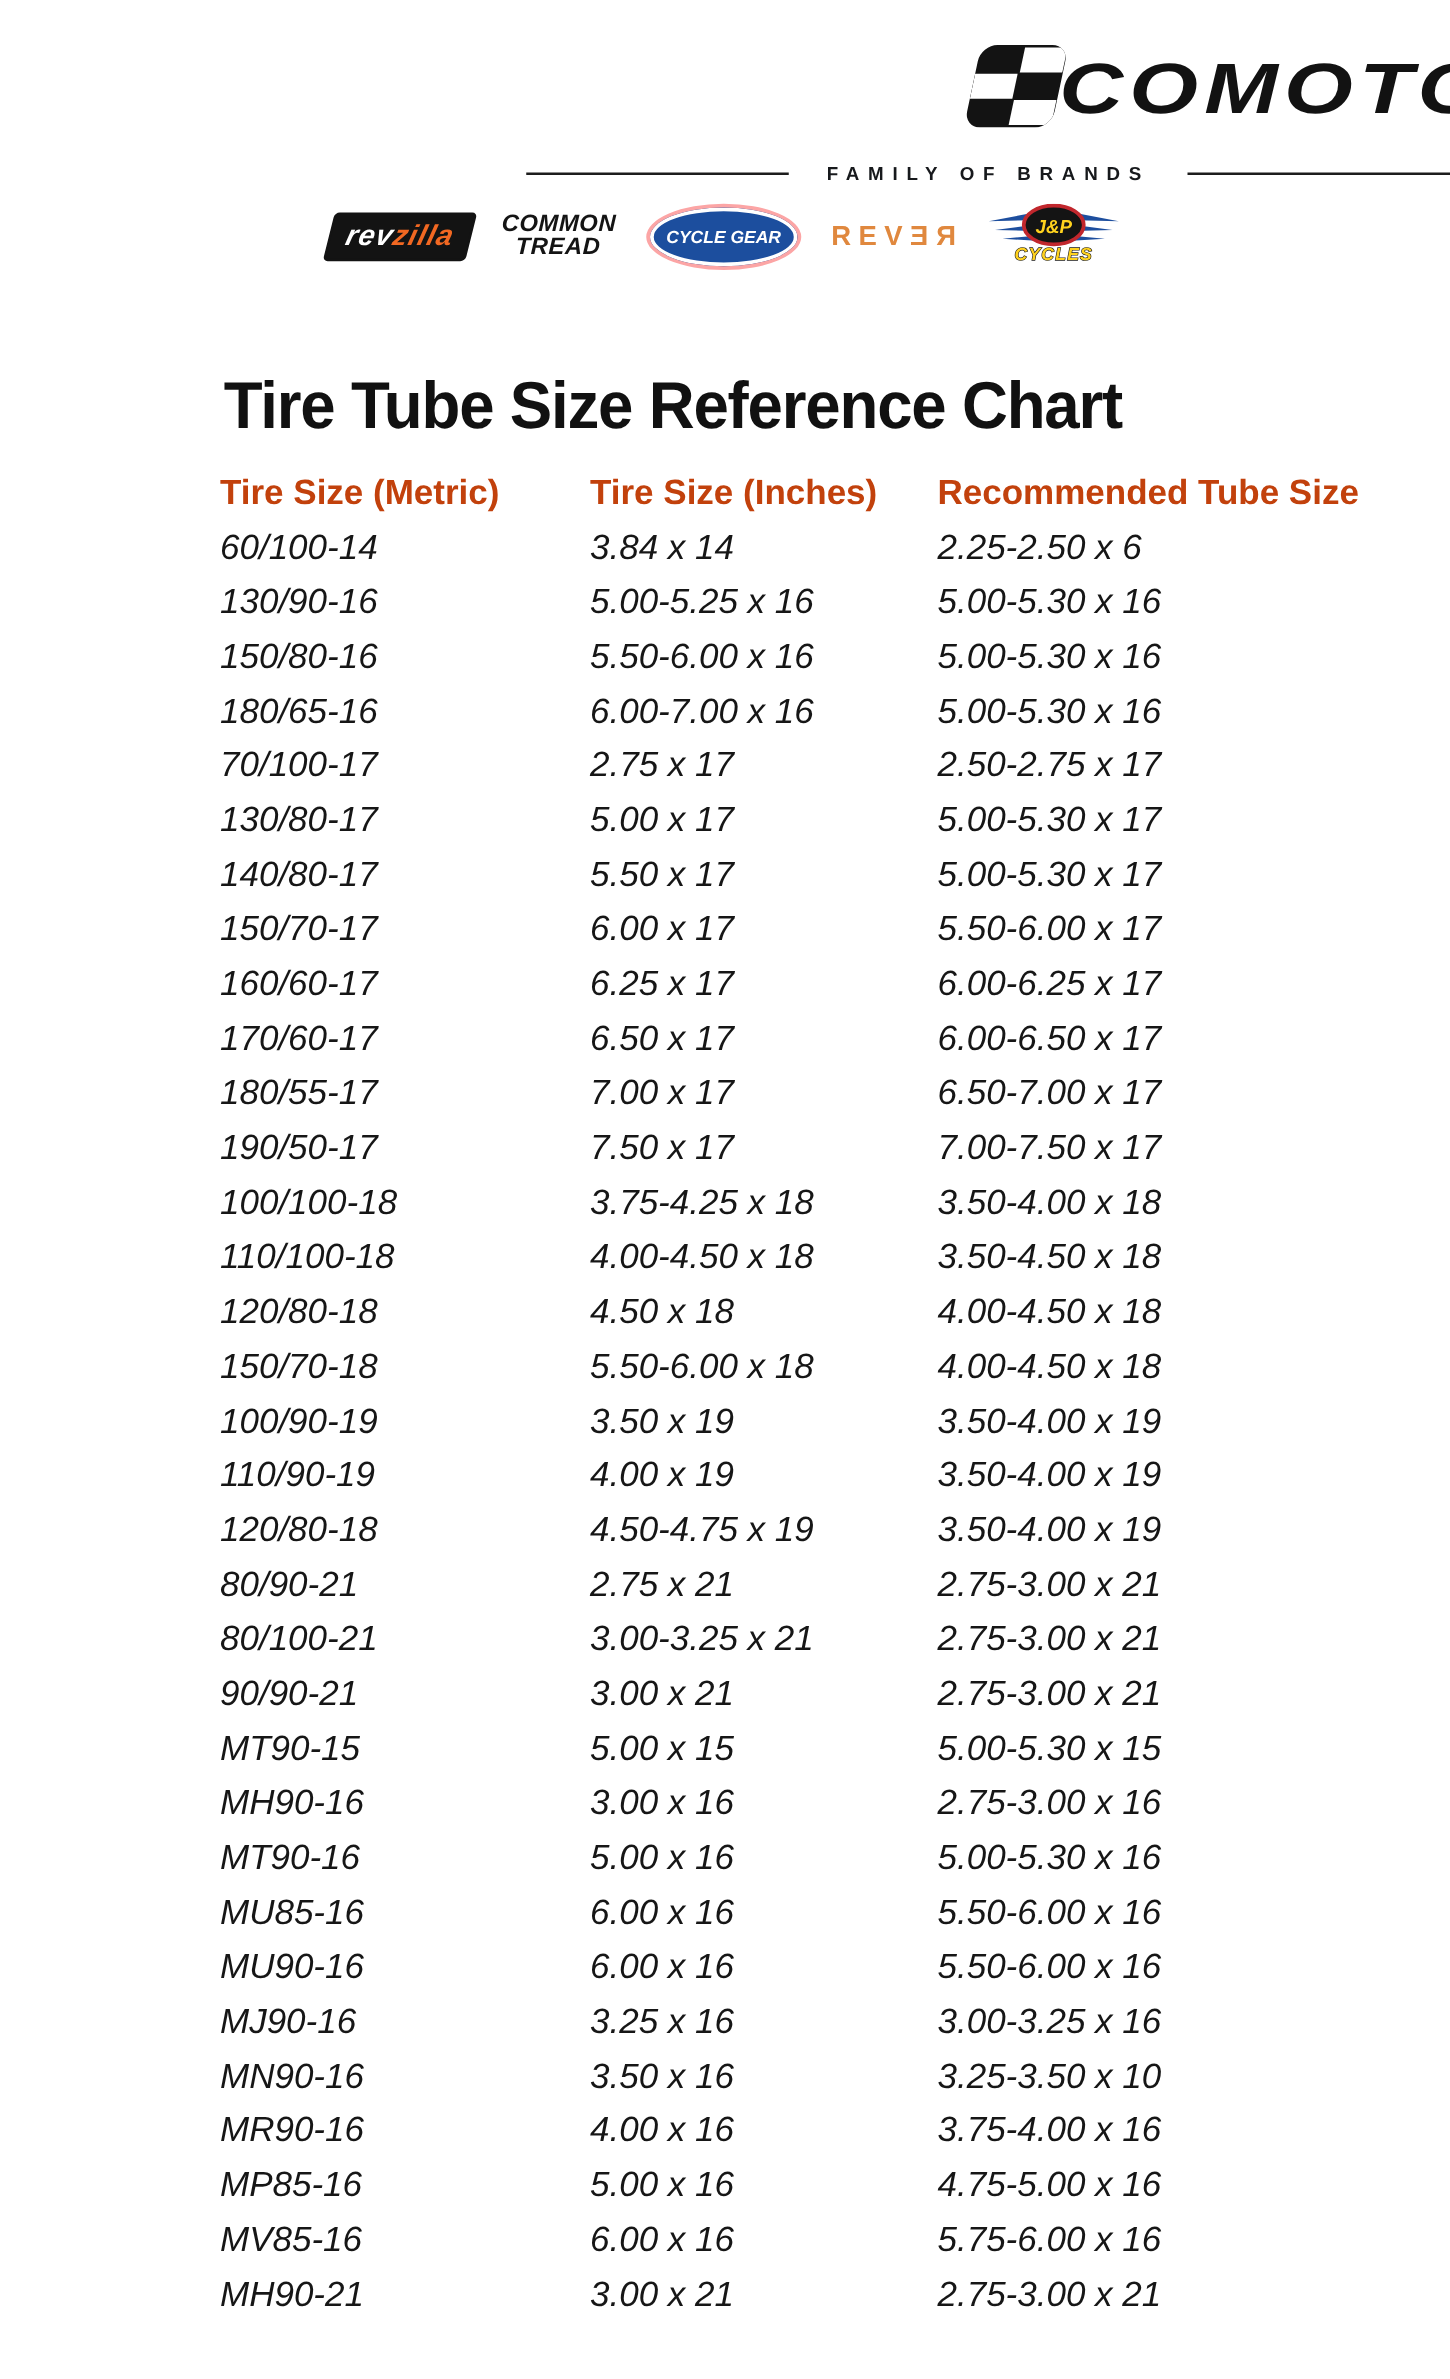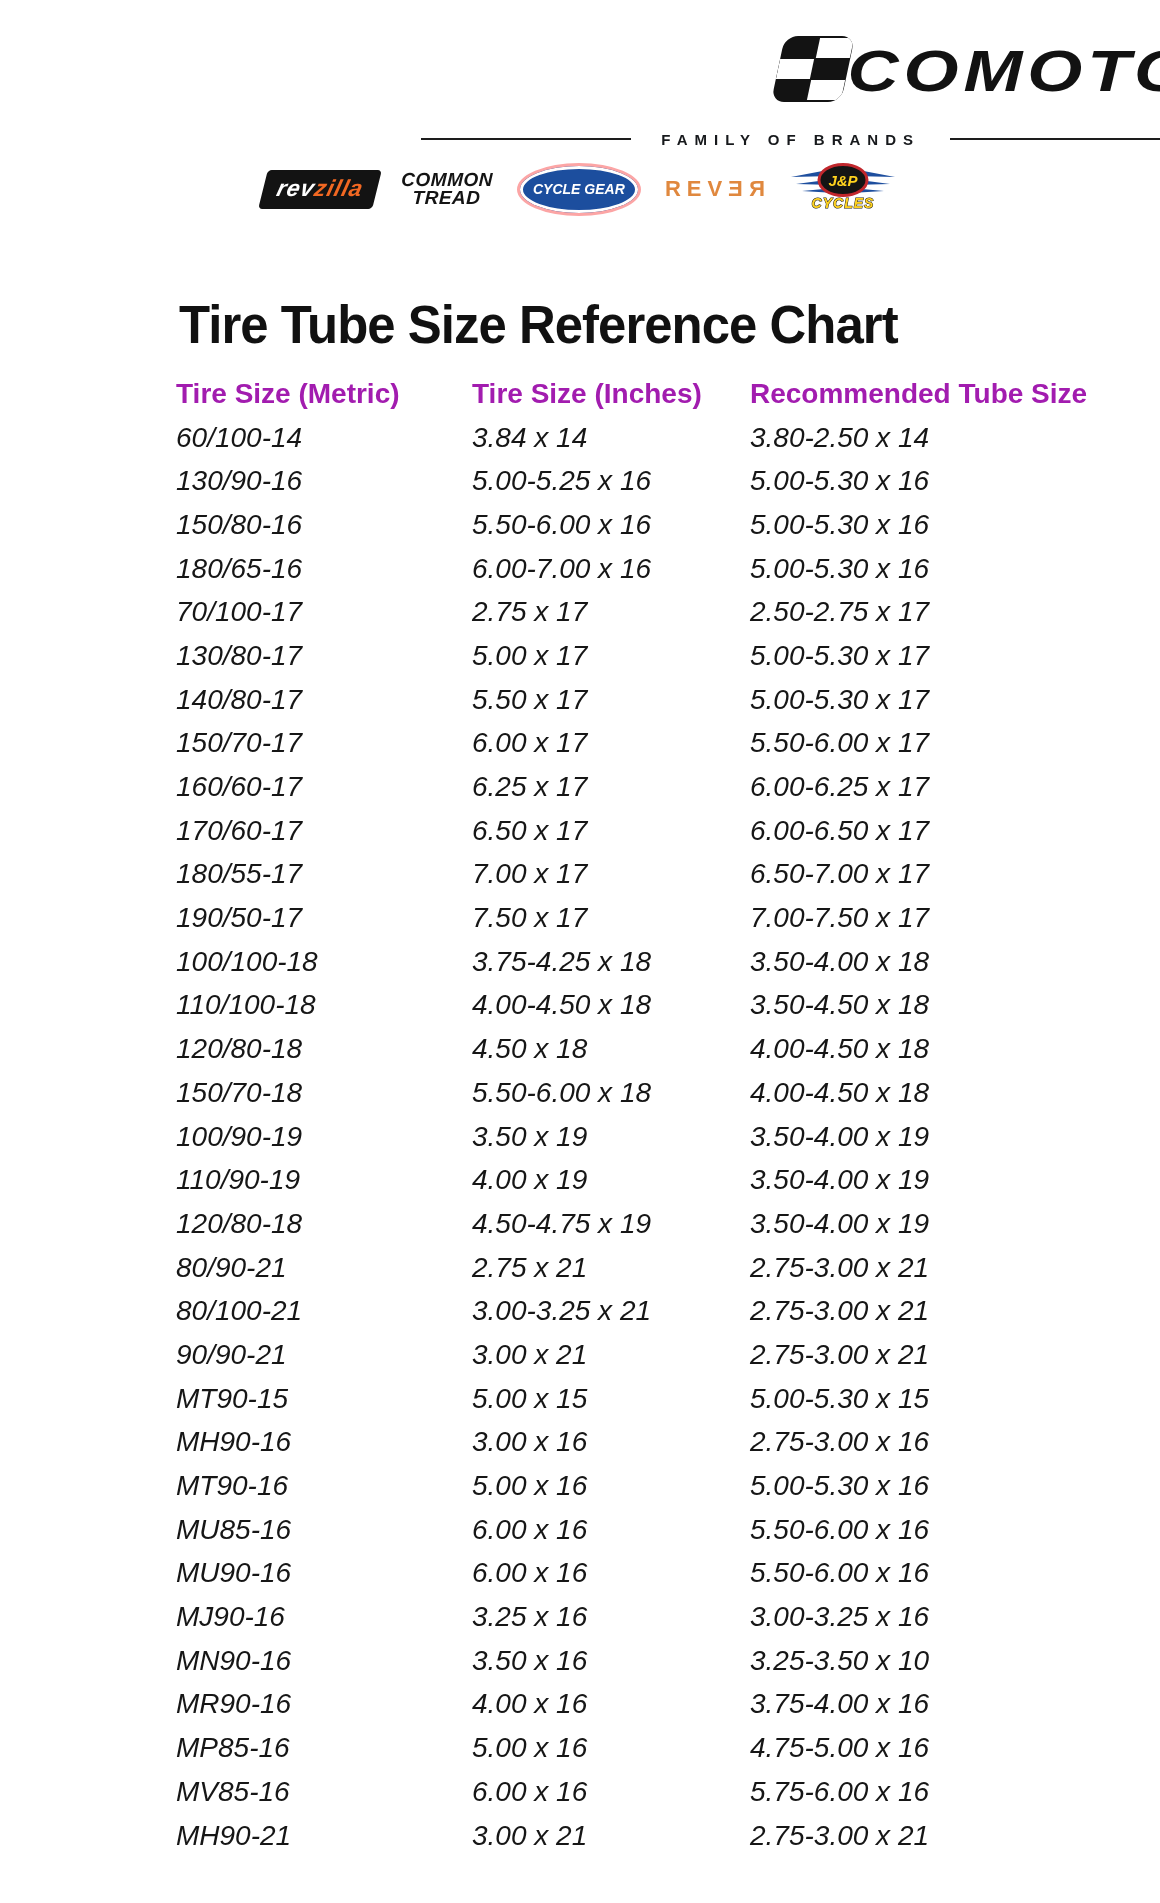--- a/index.html
+++ b/index.html
@@ -49,21 +49,21 @@
   .title { position:absolute; top:264px; left:179px; font-size:53px; line-height:50px;
            font-weight:bold; letter-spacing:-1px; transform:scaleX(0.96);
            transform-origin:left center; white-space:nowrap; color:#111; }
 
   
   .tube-table { position:absolute; top:372px; left:176px; border-collapse:collapse; table-layout:fixed; }
   .tube-table col.c1 { width:296px; }
   .tube-table col.c2 { width:278px; }
   .tube-table col.c3 { width:330px; }
   .tube-table th { text-align:left; font-size:28px; font-weight:bold; height:43.7px;
-                   padding:0; vertical-align:middle; white-space:nowrap; color:#a21caf; }
+                   padding:0; vertical-align:middle; white-space:nowrap; color:#c2410c; }
   .tube-table td { text-align:left; font-size:28px; font-style:italic; height:43.7px;
                    padding:0; vertical-align:middle; white-space:nowrap; color:#161616; }
 </style>
 </head>
 <body>
 
 <div class="page">
 
   <div class="logo-row">
     <span class="comoto-icon">
@@ -150,21 +150,21 @@
         <tr>
           <th>Tire Size (Metric)</th>
           <th>Tire Size (Inches)</th>
           <th>Recommended Tube Size</th>
         </tr>
       </thead>
     <tbody>
         <tr>
           <td>60/100-14</td>
           <td>3.84 x 14</td>
-          <td>3.80-2.50 x 14</td>
+          <td>2.25-2.50 x 6</td>
         </tr>
         <tr>
           <td>130/90-16</td>
           <td>5.00-5.25 x 16</td>
           <td>5.00-5.30 x 16</td>
         </tr>
         <tr>
           <td>150/80-16</td>
           <td>5.50-6.00 x 16</td>
           <td>5.00-5.30 x 16</td>

